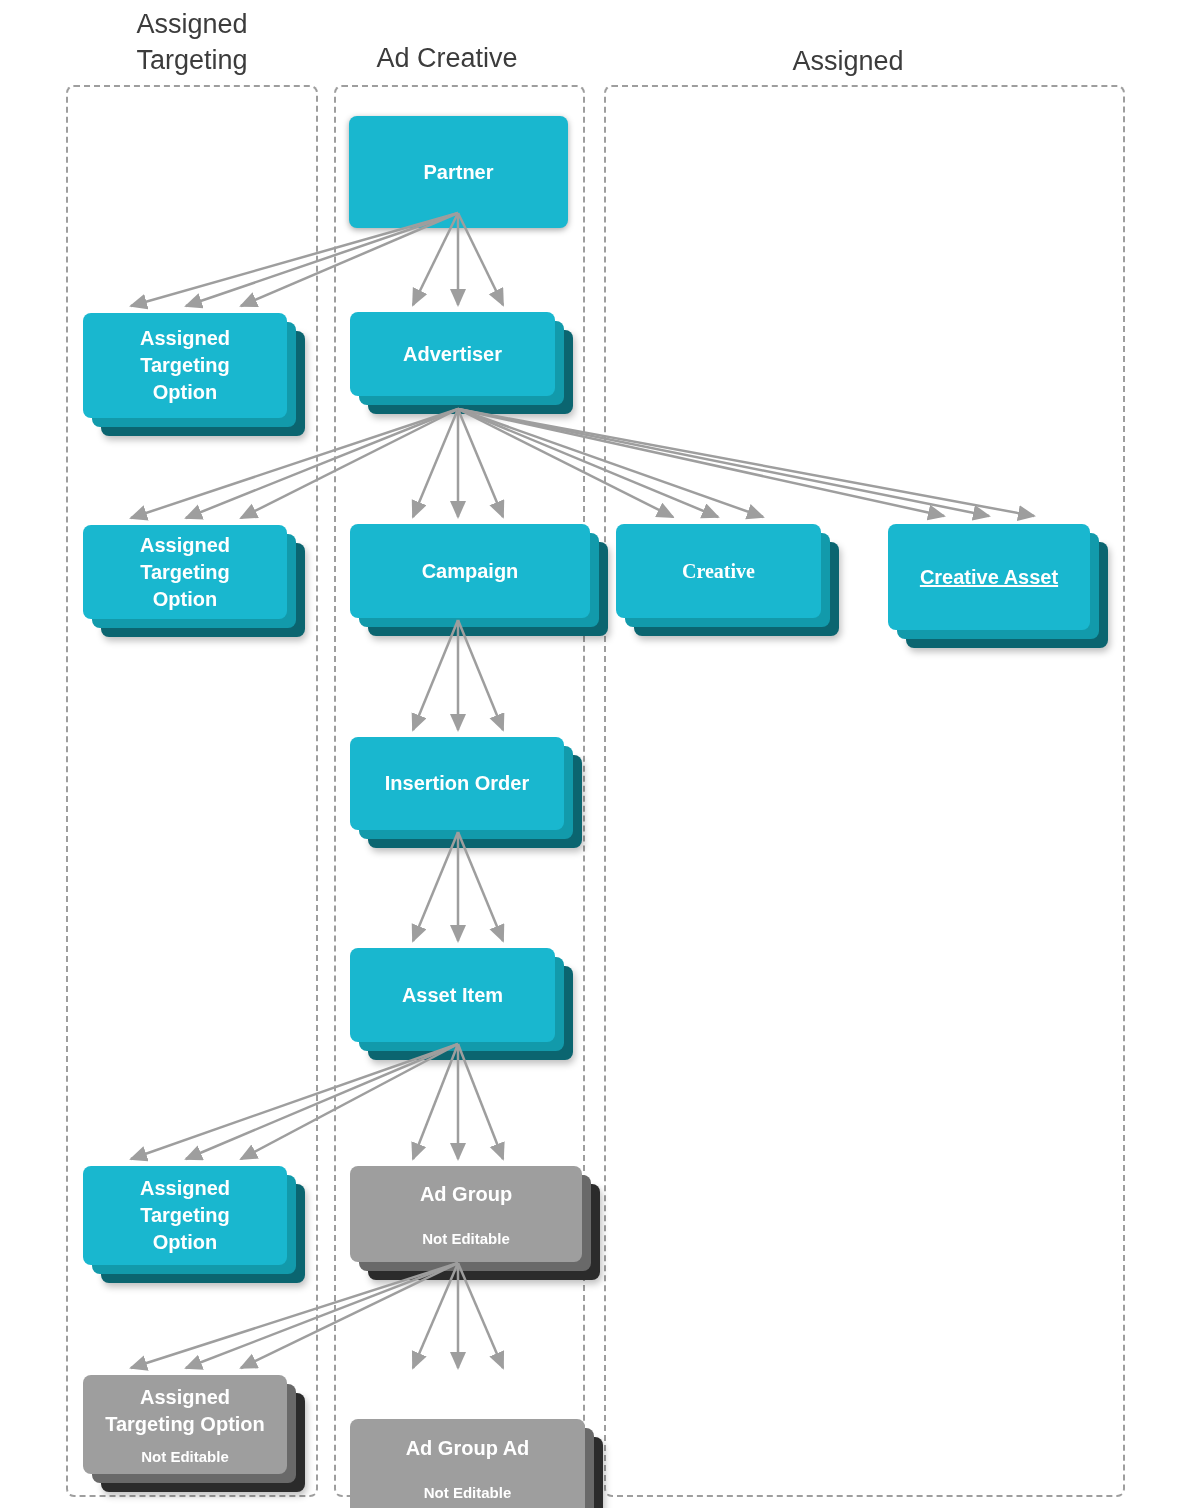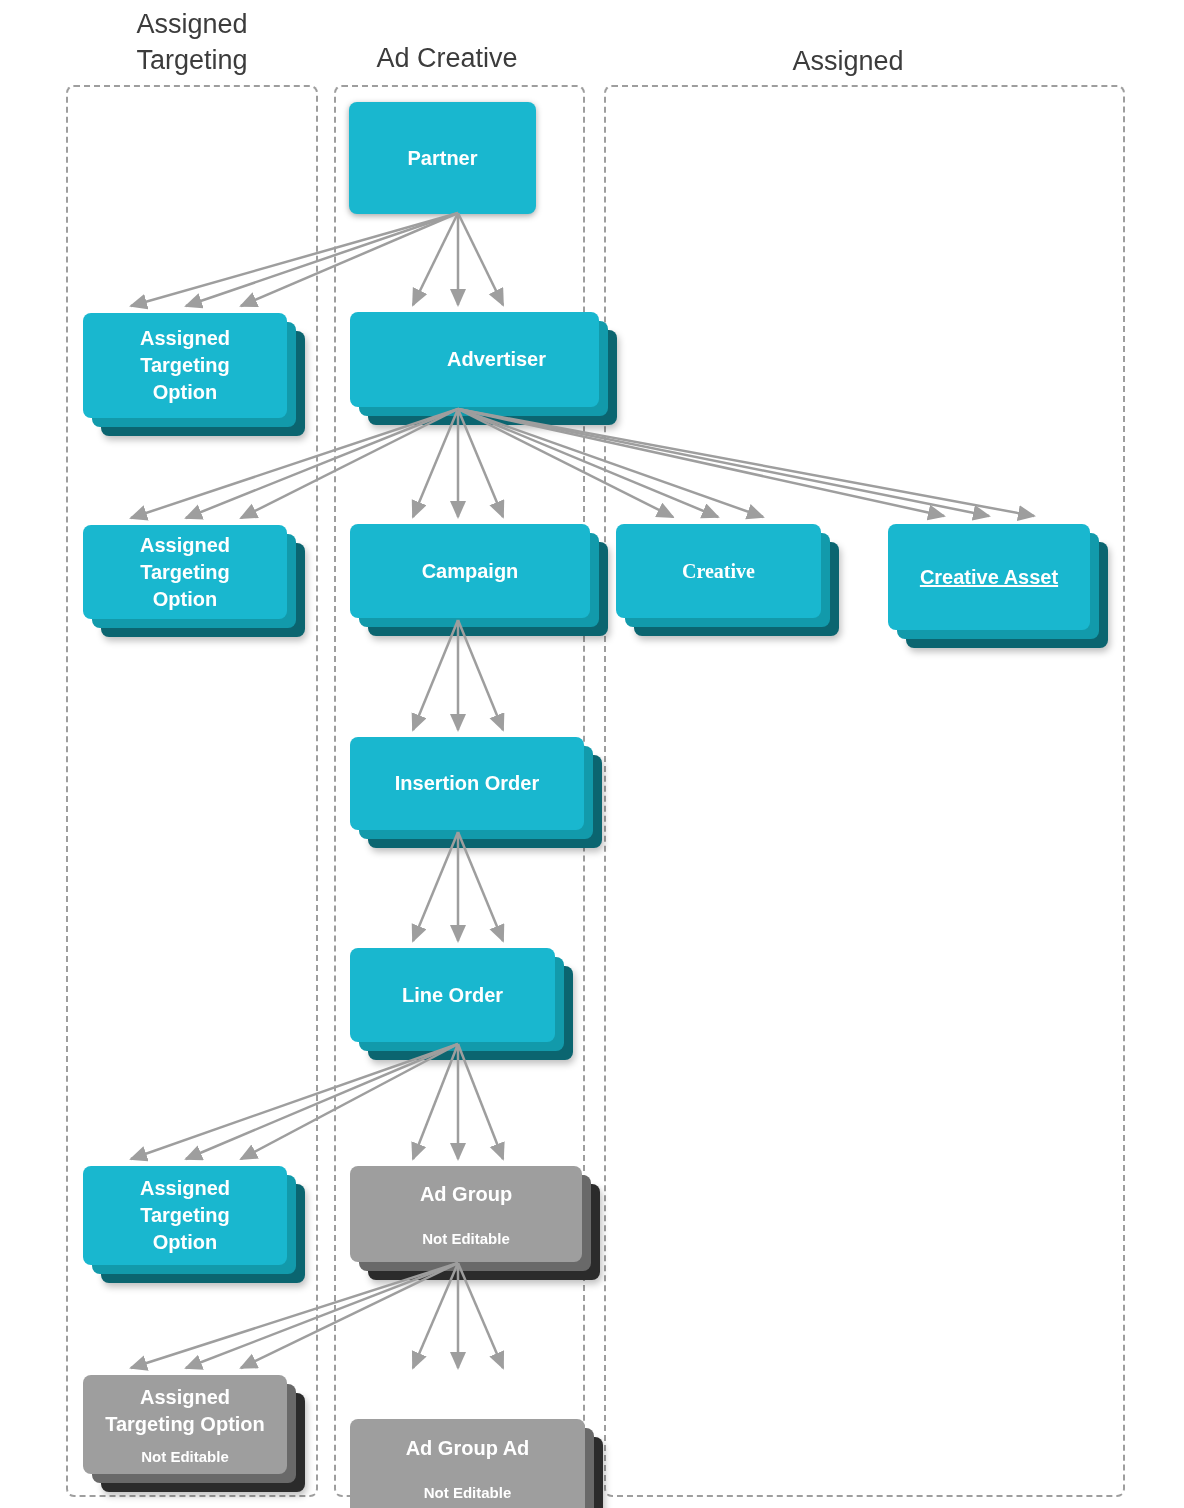--- a/index.html
+++ b/index.html
@@ -42,31 +42,31 @@
 
   <div class="col-header" style="left:42px; top:6px;">Assigned
 Targeting</div>
   <div class="col-header" style="left:297px; top:40px;">Ad Creative</div>
   <div class="col-header" style="left:698px; top:43px;">Assigned</div>
 
   <div class="col-box" style="left:66px;  top:85px; width:248px; height:1408px;"></div>
   <div class="col-box" style="left:334px; top:85px; width:247px; height:1408px;"></div>
   <div class="col-box" style="left:604px; top:85px; width:517px; height:1408px;"></div>
 
-  <div class="node cyan single" style="left:349px; top:102px; width:187px; height:112px;justify-content:center;">
+  <div class="node cyan single" style="left:349px; top:116px; width:219px; height:112px;justify-content:center;">
     <div class="label">Partner</div>
   </div>
 
   <div class="node cyan" style="left:83px; top:313px; width:204px; height:105px;">
     <div class="label">Assigned
 Targeting
 Option</div>
   </div>
 
-  <div class="node cyan" style="left:350px; top:312px; width:205px; height:95px;padding-left:44px;">
+  <div class="node cyan" style="left:350px; top:312px; width:205px; height:84px;">
     <div class="label">Advertiser</div>
   </div>
 
   <div class="node cyan" style="left:83px; top:525px; width:204px; height:94px;">
     <div class="label">Assigned
 Targeting
 Option</div>
   </div>
 
   <div class="node cyan" style="left:350px; top:524px; width:240px; height:94px;">
@@ -74,26 +74,26 @@
   </div>
 
   <div class="node cyan" style="left:616px; top:524px; width:205px; height:94px;font-family:Liberation Serif, serif;">
     <div class="label">Creative</div>
   </div>
 
   <div class="node cyan" style="left:888px; top:524px; width:202px; height:106px;text-decoration:underline;">
     <div class="label">Creative Asset</div>
   </div>
 
-  <div class="node cyan" style="left:350px; top:737px; width:234px; height:93px;">
+  <div class="node cyan" style="left:350px; top:737px; width:214px; height:93px;">
     <div class="label">Insertion Order</div>
   </div>
 
   <div class="node cyan" style="left:350px; top:948px; width:205px; height:94px;">
-    <div class="label">Line Order</div>
+    <div class="label">Asset Item</div>
   </div>
 
   <div class="node cyan" style="left:83px; top:1166px; width:204px; height:99px;">
     <div class="label">Assigned
 Targeting
 Option</div>
   </div>
 
   <div class="node gray" style="left:350px; top:1166px; width:232px; height:96px;">
     <div class="label">Ad Group</div>

